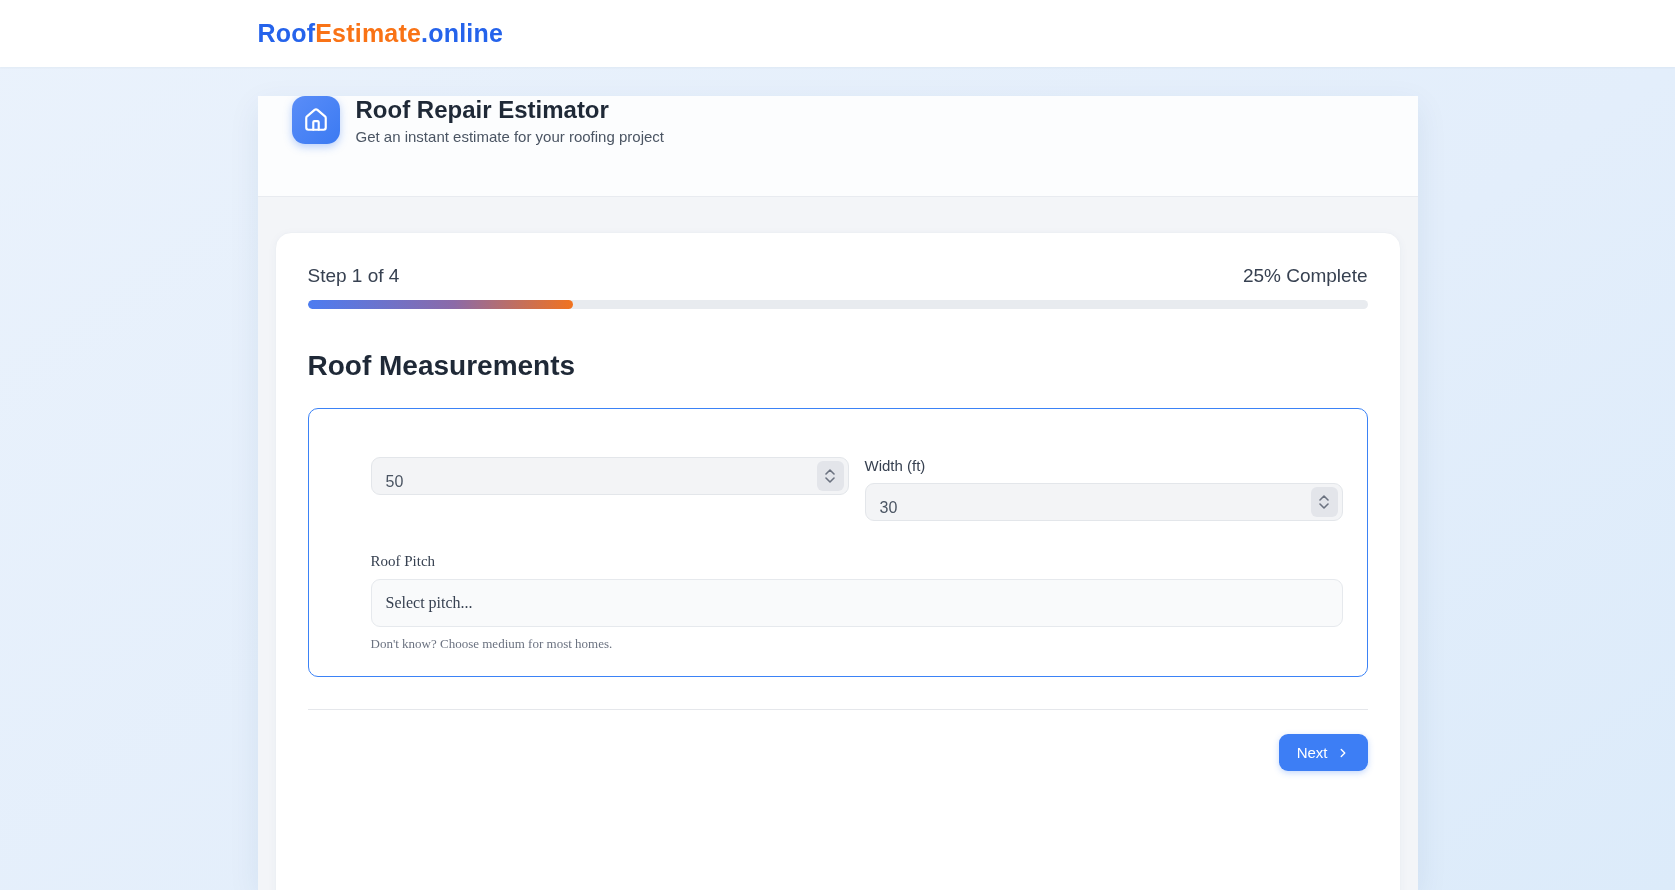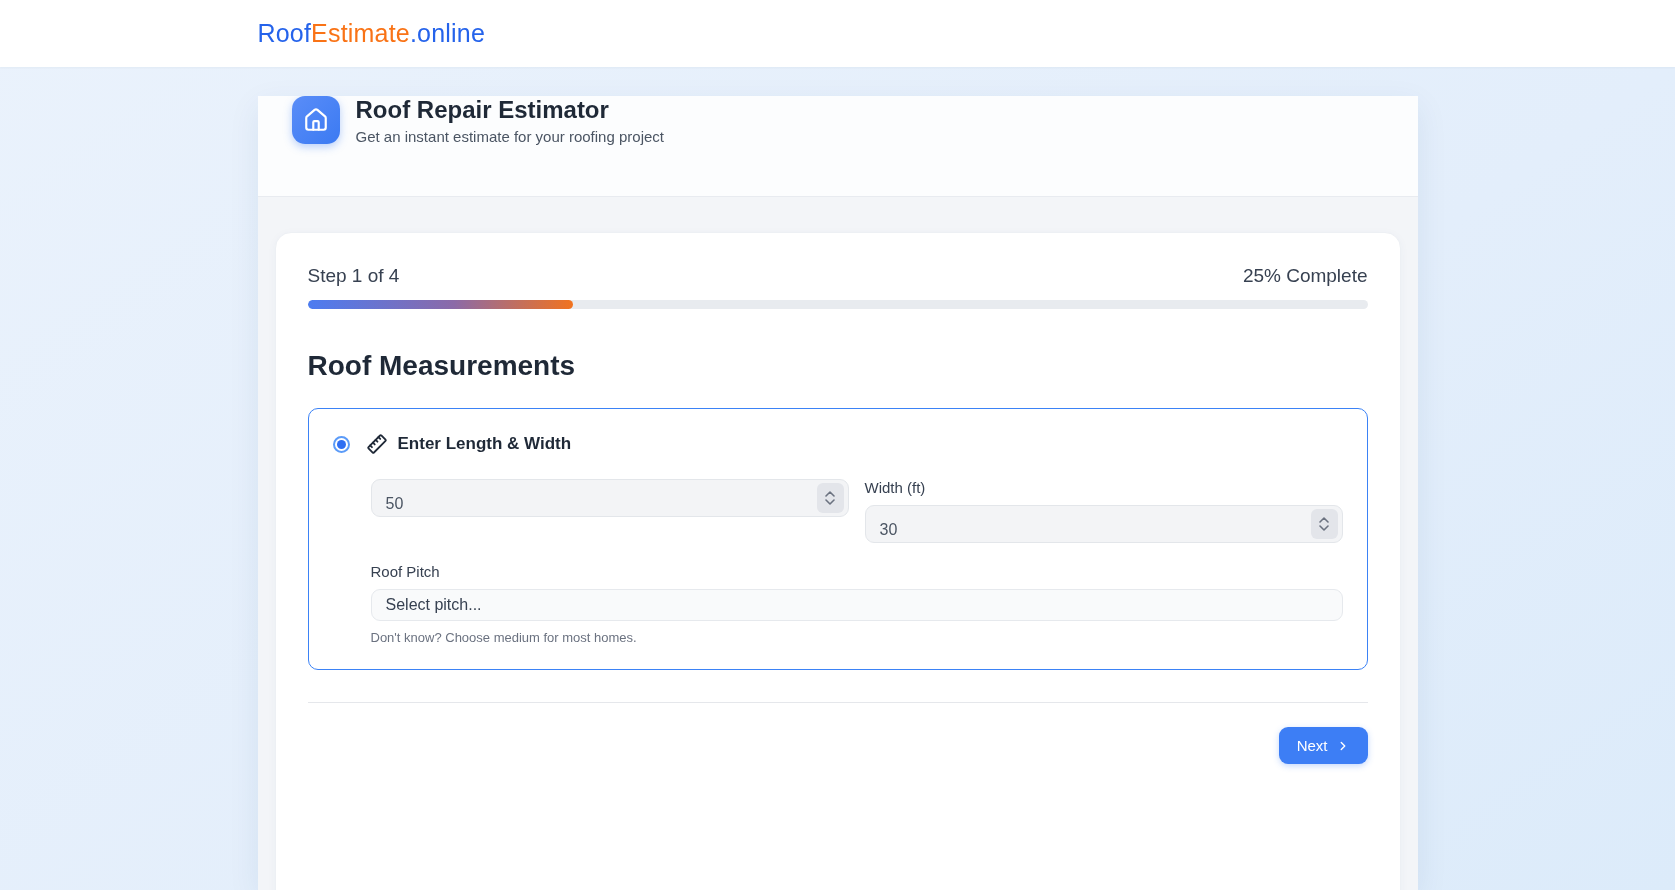--- a/index.html
+++ b/index.html
@@ -7,21 +7,21 @@
   body {
     font-family:"Liberation Sans", sans-serif;
     background:linear-gradient(145deg,#eaf2fc 0%,#e3eefb 60%,#dcebfa 100%);
     color:#1f2937;
   }
   .topbar {
     height:67px; background:#ffffff; display:flex; align-items:center;
     box-shadow:0 1px 2px rgba(30,41,59,0.04);
   }
   .container { width:1160px; margin:0 auto; }
-  .logo { font-size:25px; font-weight:400; letter-spacing:.2px; cursor:pointer; }
+  .logo { font-size:25px; font-weight:700; letter-spacing:.2px; cursor:pointer; }
   .logo .blue { color:#2563eb; }
   .logo .orange { color:#f97316; }
 
   .panel {
     width:1160px; margin:29px auto 0; height:794px;
     background:#f3f5f8; box-shadow:0 10px 30px rgba(30,64,120,0.08);
     overflow:hidden;
   }
   .panel-header {
     height:101px; background:#fcfdfe; border-bottom:1px solid #e8ebf0;
@@ -73,23 +73,23 @@
   .num-input {
     width:100%; height:38px; background:#f3f4f6; border:1px solid #e3e6ea;
     border-radius:9px; padding:12px 40px 0 14px; font-size:16px; color:#4b5563;
     font-family:"Liberation Sans", sans-serif; outline:none;
   }
   .spinner {
     position:absolute; right:5px; top:4px; width:27px; height:30px;
     background:#e3e5ea; border-radius:6px; display:flex; flex-direction:column;
     align-items:center; justify-content:center; gap:2px; cursor:pointer;
   }
-  .pitch-group { margin-top:20px; }
+  .pitch-group { margin-top:32px;font-family:Liberation Serif, serif; }
   .select {
-    height:32px; background:#f9fafb; border:1px solid #e6e9ed; border-radius:9px;
+    height:48px; background:#f9fafb; border:1px solid #e6e9ed; border-radius:9px;
     display:flex; align-items:center; padding:0 14px; font-size:16px; color:#374151;
     cursor:pointer;
   }
   .hint { margin-top:9px; font-size:13px; color:#6b7280; }
 
   .divider { margin-top:32px; height:1px; background:#e5e7eb; }
   .actions { display:flex; justify-content:flex-end; margin-top:24px; }
   .next-btn {
     display:flex; align-items:center; gap:8px; background:#3d7ef5; color:#ffffff;
     border:none; border-radius:9px; padding:10px 18px; font-size:15px;
@@ -127,35 +127,20 @@
         <span>Step 1 of 4</span>
         <span>25% Complete</span>
       </div>
       <div class="track">
         <div class="fill" id="progress-fill" style="width: 25%;"></div>
       </div>
 
       <h2 class="section-title">Roof Measurements</h2>
 
       <div class="option selected">
-        <div class="option-head">
-          <div class="radio">
-              <div class="dot"></div>
-            </div>
-          <span class="opt-icon">
-            <svg width="22" height="22" viewBox="0 0 24 24" fill="none" stroke="#1f2937" stroke-width="2" stroke-linecap="round" stroke-linejoin="round">
-              <path d="M21.3 8.7a1 1 0 0 0 0-1.4l-4.6-4.6a1 1 0 0 0-1.4 0L2.7 15.3a1 1 0 0 0 0 1.4l4.6 4.6a1 1 0 0 0 1.4 0z"></path>
-              <path d="m7.5 10.5 2 2"></path>
-                <path d="m10.5 7.5 2 2"></path>
-                <path d="m13.5 4.5 2 2"></path>
-                <path d="m4.5 13.5 2 2"></path>
-            </svg>
-          </span>
-          <span class="option-label">Enter Length &amp; Width</span>
-        </div>
 
         <div class="fields">
           <div class="grid2">
             <div>
               <div class="num-wrap">
                 <input class="num-input" type="text" value="50" style="">
                 <div class="spinner">
                   <svg width="10" height="6" viewBox="0 0 10 6" fill="none" stroke="#6b7280" stroke-width="1.6" stroke-linecap="round" stroke-linejoin="round">
                       <path d="m1 5 4-4 4 4"></path>
                     </svg>

